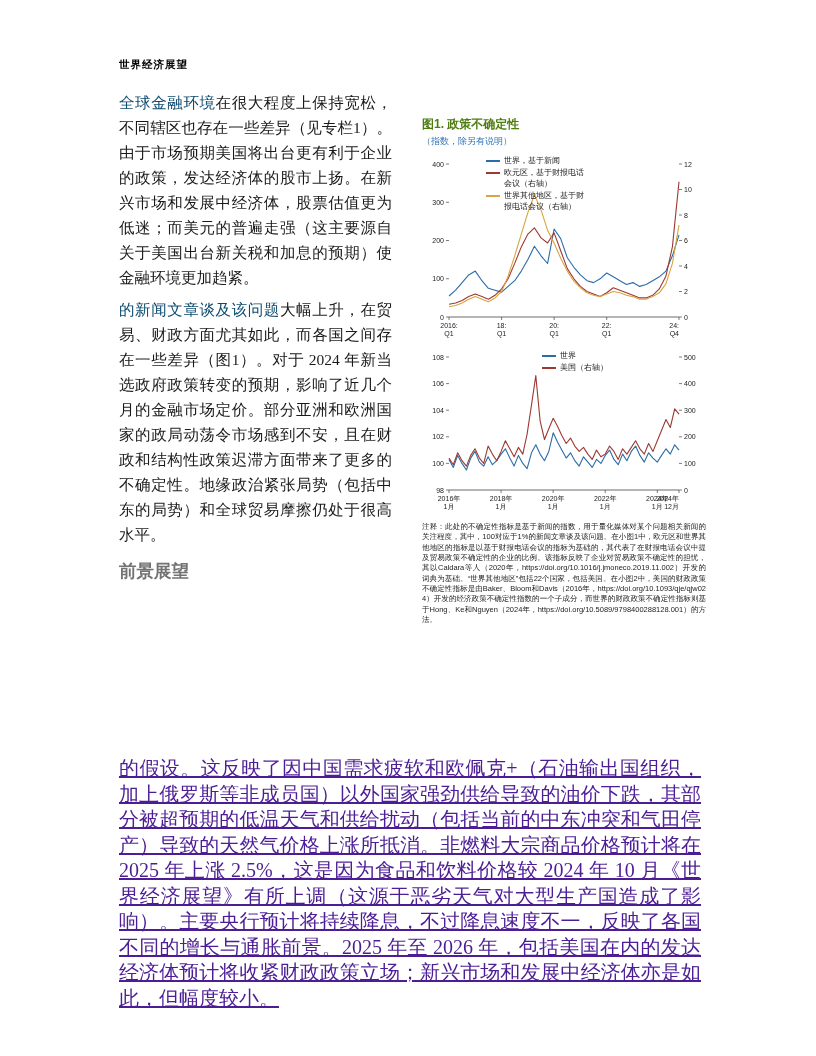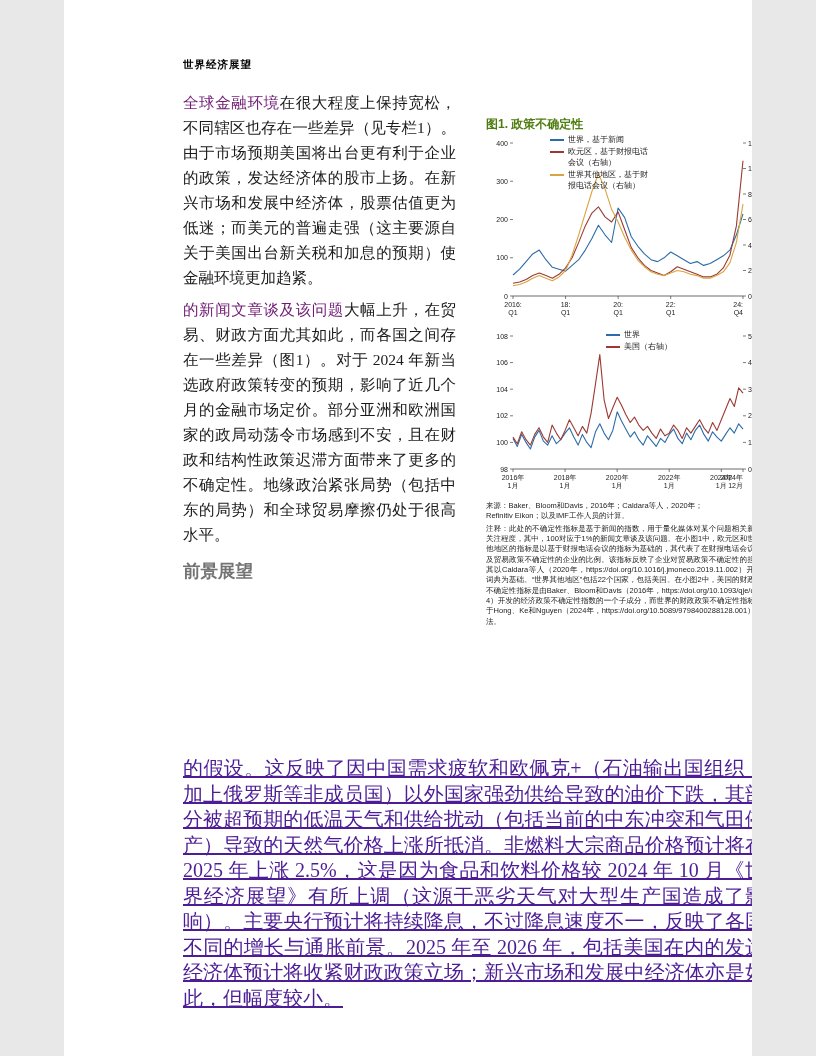--- a/index.html
+++ b/index.html
@@ -1,28 +1,28 @@
 <!DOCTYPE html>
 <html><head>
 <meta charset="utf-8">
 <style>
   * { margin:0; padding:0; box-sizing:border-box; }
   html,body { background:#e8e8e8; }
   .page {
-    position:relative; width:688px; height:1056px; margin:0 auto;
+    position:relative; width:816px; height:1056px; margin:0 auto;
     background:#ffffff; overflow:hidden;
     font-family:"Liberation Serif","DejaVu Serif",serif; color:#111;
   }
   .running-header {
     position:absolute; left:119px; top:58px;
     font-size:10.5px; font-weight:bold; letter-spacing:1px; color:#000;
   }
   .left-col { position:absolute; left:119px; top:90px; width:273px; }
   .para { font-size:15.5px; line-height:25px; text-align:justify; color:#1a1a1a; margin-bottom:7px; }
-  .lead { color:#701a75; }
+  .lead { color:#0c4a6e; }
   .section-heading {
     font-family:"Liberation Sans","DejaVu Sans",sans-serif;
     color:#737373; font-size:17.5px; font-weight:bold; margin:12px 0 10px 0;
   }
   .full-para {
     position:absolute; left:119px; top:756px; width:582px;
     font-size:20px; line-height:25.5px; text-align:justify; color:#4c1d95;text-decoration:underline;
   }
   .figure { position:absolute; left:422px; top:116px; width:284px; }
   .fig-title {
@@ -60,20 +60,21 @@
   <div class="left-col">
     <p class="para"><span class="lead">全球金融环境</span><span>在很大程度上保持宽松，不同辖区也存在一些差异（见专栏1）。由于市场预期美国将出台更有利于企业的政策，发达经济体的股市上扬。在新兴市场和发展中经济体，股票估值更为低迷；而美元的普遍走强（这主要源自关于美国出台新关税和加息的预期）使金融环境更加趋紧。</span></p>
     <p class="para"><span class="lead">的新闻文章谈及该问题</span><span>大幅上升，在贸易、财政方面尤其如此，而各国之间存在一些差异（图1）。对于 2024 年新当选政府政策转变的预期，影响了近几个月的金融市场定价。部分亚洲和欧洲国家的政局动荡令市场感到不安，且在财政和结构性政策迟滞方面带来了更多的不确定性。地缘政治紧张局势（包括中东的局势）和全球贸易摩擦仍处于很高水平。</span></p>
     <h2 class="section-heading">前景展望</h2>
   </div>
 
   <div class="full-para">的假设。这反映了因中国需求疲软和欧佩克+（石油输出国组织，加上俄罗斯等非成员国）以外国家强劲供给导致的油价下跌，其部分被超预期的低温天气和供给扰动（包括当前的中东冲突和气田停产）导致的天然气价格上涨所抵消。非燃料大宗商品价格预计将在 2025 年上涨 2.5%，这是因为食品和饮料价格较 2024 年 10 月《世界经济展望》有所上调（这源于恶劣天气对大型生产国造成了影响）。主要央行预计将持续降息，不过降息速度不一，反映了各国不同的增长与通胀前景。2025 年至 2026 年，包括美国在内的发达经济体预计将收紧财政政策立场；新兴市场和发展中经济体亦是如此，但幅度较小。</div>
 
   <figure class="figure">
     <div class="fig-title">图1. 政策不确定性</div>
+    <div class="fig-subtitle">（指数，除另有说明）</div>
 
     <div class="chart-wrap">
       <svg width="284" height="185">
           <line x1="24" x2="27" y1="161" y2="161" stroke="#444" stroke-width="0.7"></line>
           <text x="22" y="163.5" text-anchor="end" font-size="7" fill="#222">0</text>
           <line x1="24" x2="27" y1="122.75" y2="122.75" stroke="#444" stroke-width="0.7"></line>
           <text x="22" y="125.25" text-anchor="end" font-size="7" fill="#222">100</text>
           <line x1="24" x2="27" y1="84.5" y2="84.5" stroke="#444" stroke-width="0.7"></line>
           <text x="22" y="87" text-anchor="end" font-size="7" fill="#222">200</text>
           <line x1="24" x2="27" y1="46.25" y2="46.25" stroke="#444" stroke-width="0.7"></line>
@@ -174,19 +175,17 @@
           <span class="swatch" style="background: rgb(43, 108, 169);"></span>
           <span class="lbl">世界</span>
         </div>
         <div class="legend-item">
           <span class="swatch" style="background: rgb(156, 58, 50);"></span>
           <span class="lbl">美国（右轴）</span>
         </div>
       </div>
     </div>
 
-    <div class="fig-source">来源：Baker、Bloom和Davis，2016年；Caldara等人，2020年；
-Refinitiv Eikon；以及IMF工作人员的计算。</div>
     <div class="fig-note">注释：此处的不确定性指标是基于新闻的指数，用于量化媒体对某个问题相关新闻的关注程度，其中，100对应于1%的新闻文章谈及该问题。在小图1中，欧元区和世界其他地区的指标是以基于财报电话会议的指标为基础的，其代表了在财报电话会议中提及贸易政策不确定性的企业的比例。该指标反映了企业对贸易政策不确定性的担忧，其以Caldara等人（2020年，https://doi.org/10.1016/j.jmoneco.2019.11.002）开发的词典为基础。“世界其他地区”包括22个国家，包括美国。在小图2中，美国的财政政策不确定性指标是由Baker、Bloom和Davis（2016年，https://doi.org/10.1093/qje/qjw024）开发的经济政策不确定性指数的一个子成分，而世界的财政政策不确定性指标则基于Hong、Ke和Nguyen（2024年，https://doi.org/10.5089/9798400288128.001）的方法。</div>
   </figure>
 
 
 </div>
 
 </body></html>

